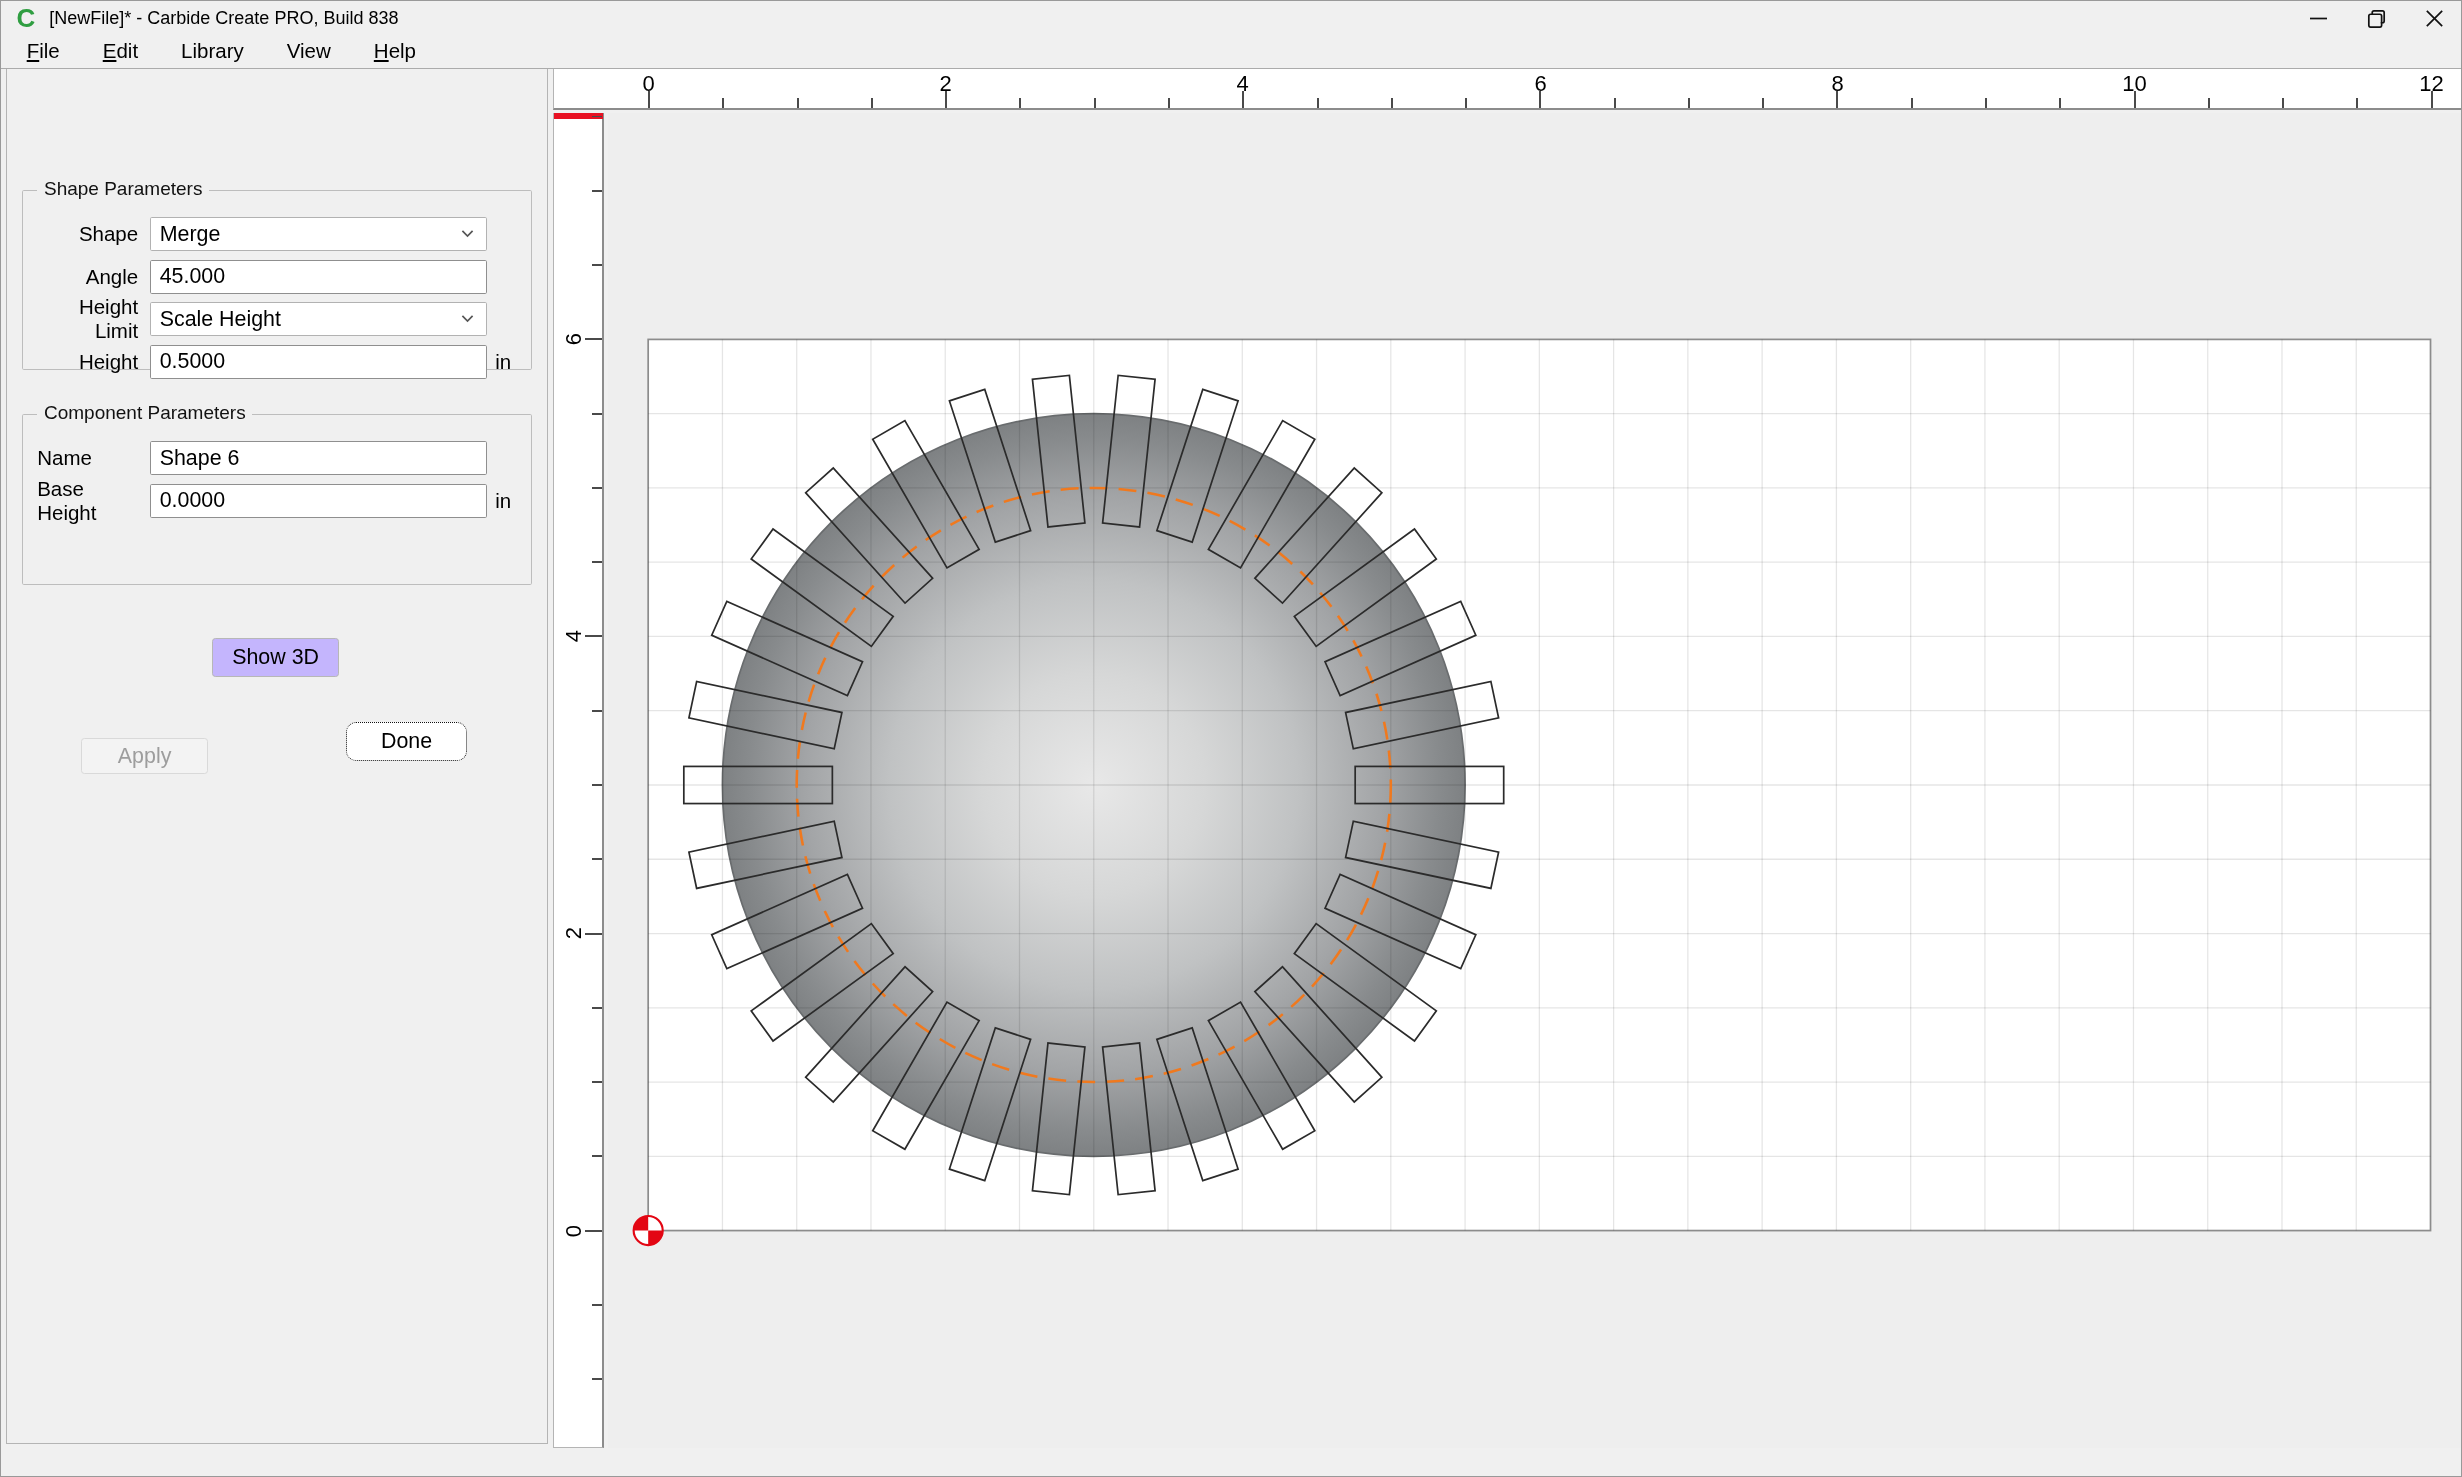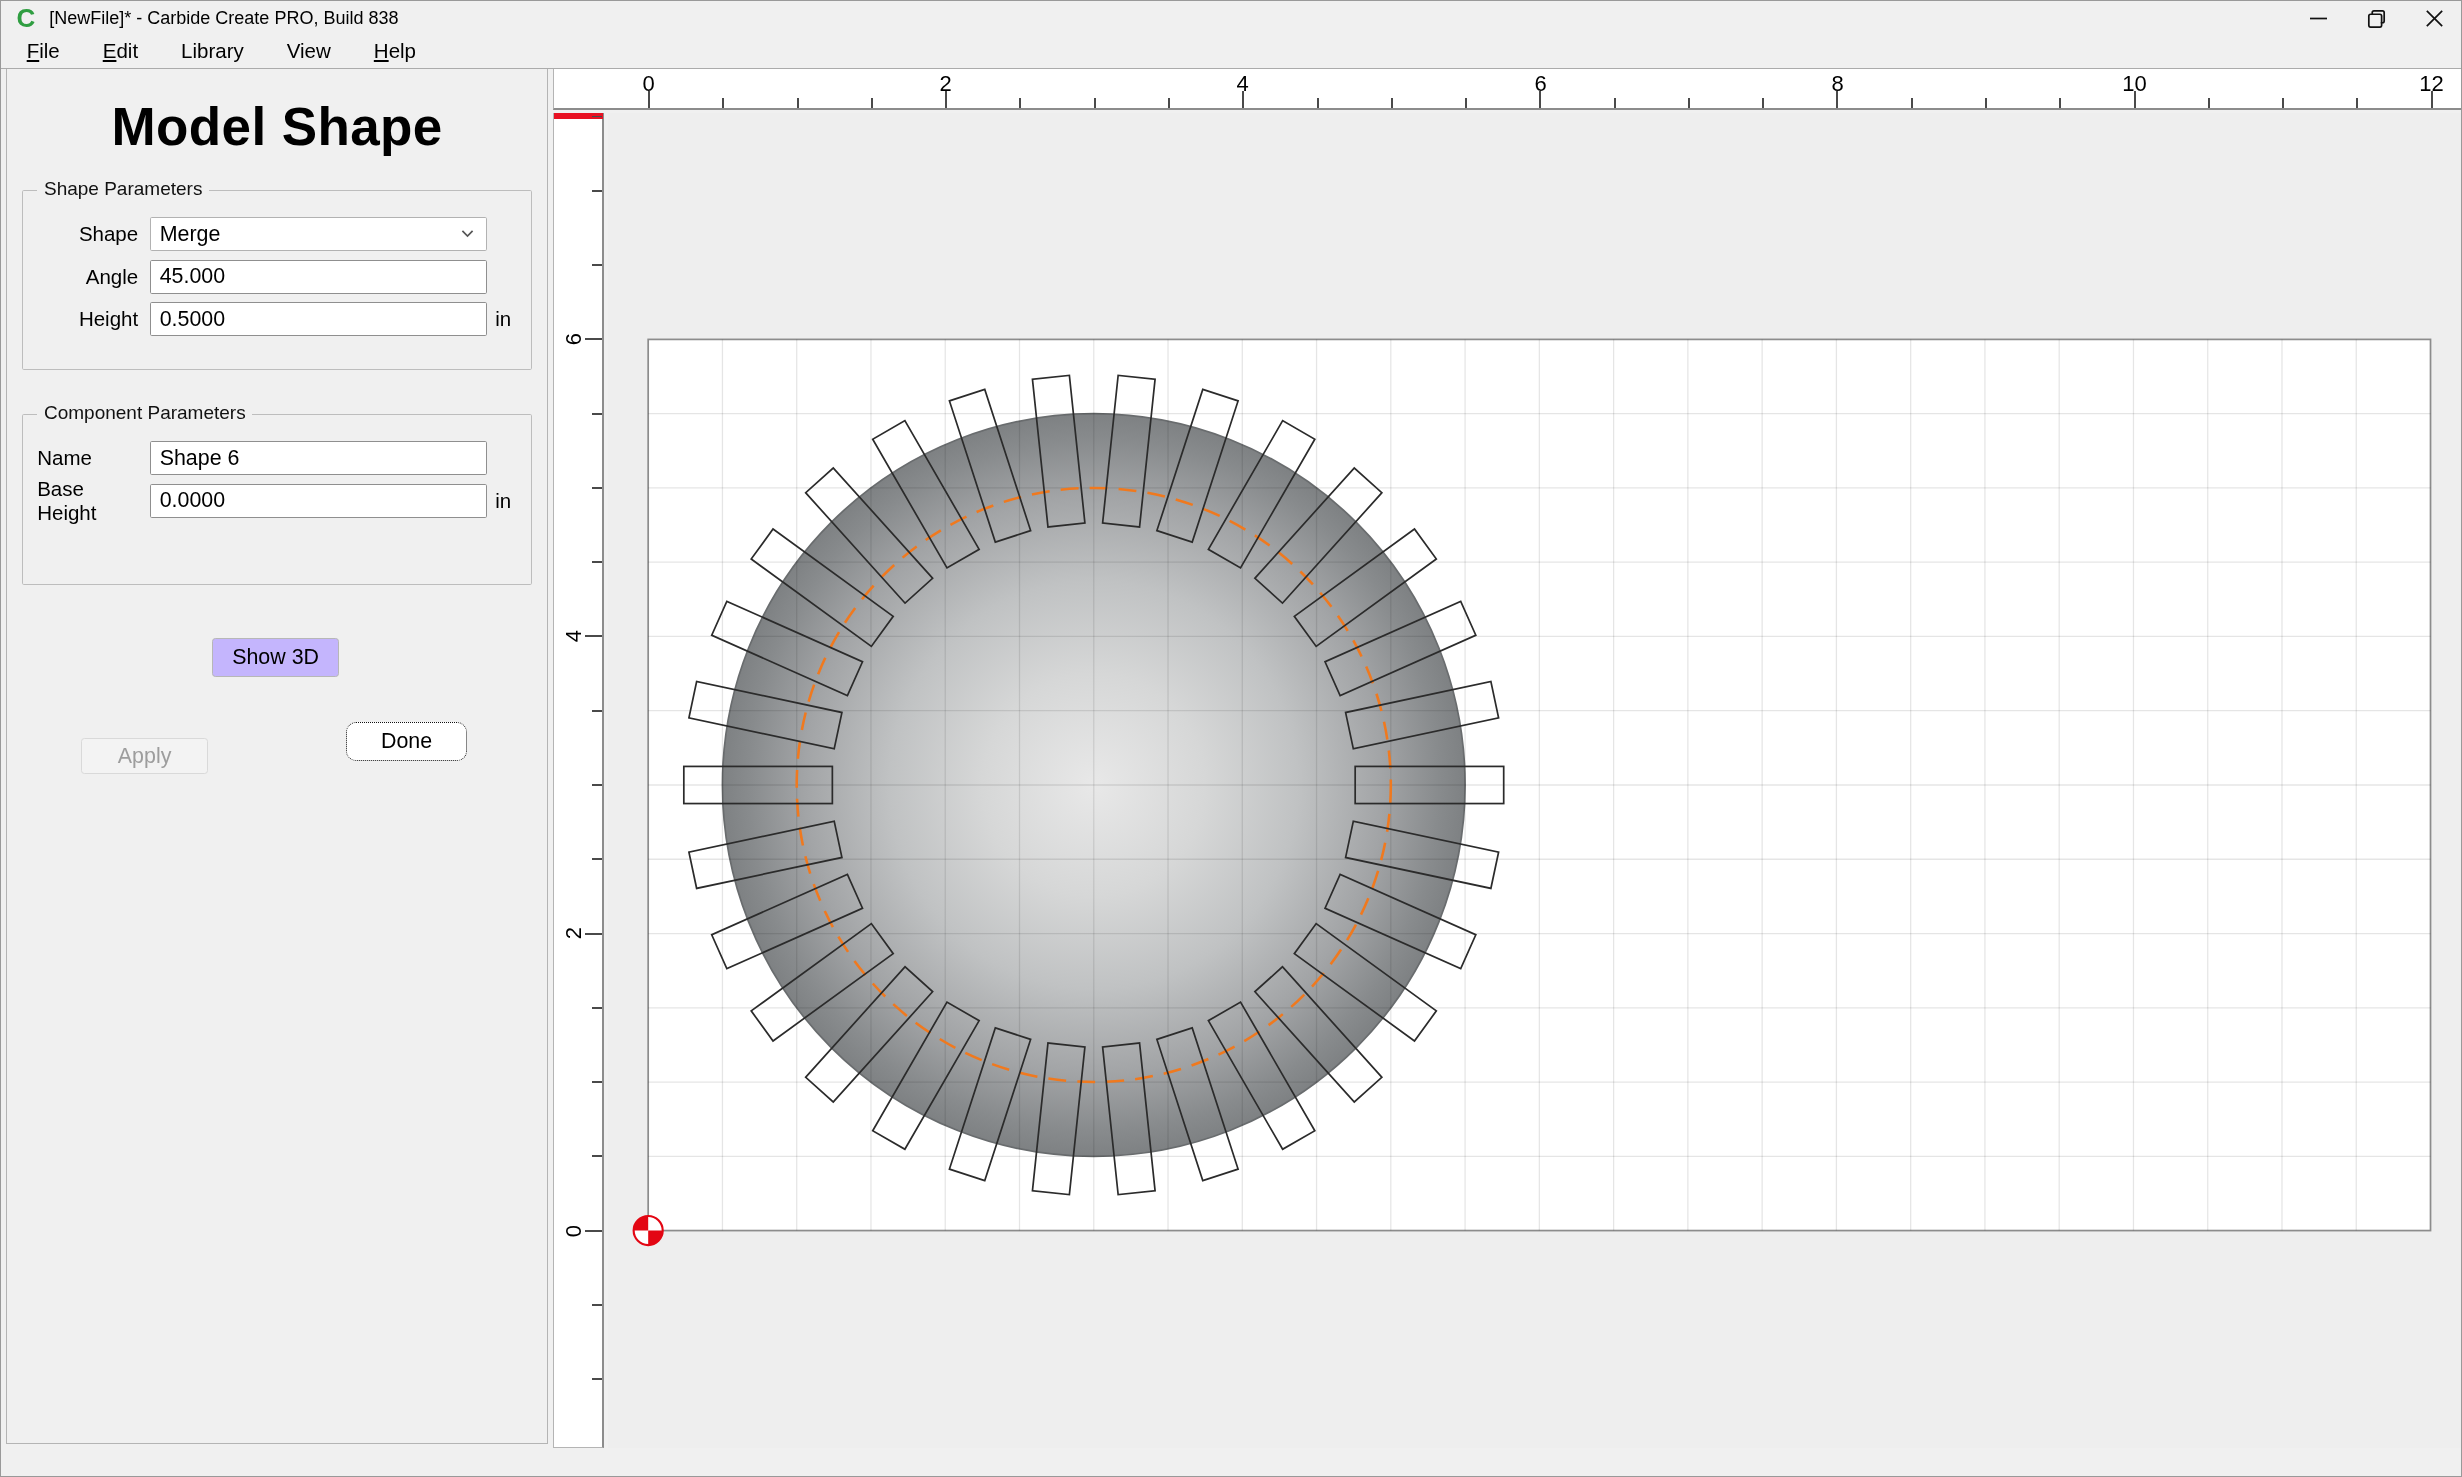--- a/index.html
+++ b/index.html
@@ -87,37 +87,46 @@
 <div class="menubar">
   <div class="menu-item"><span class="u">F</span><span>ile</span></div>
   <div class="menu-item"><span class="u">E</span><span>dit</span></div>
   <div class="menu-item"><span class="u"></span><span>Library</span></div>
   <div class="menu-item"><span class="u"></span><span>View</span></div>
   <div class="menu-item"><span class="u">H</span><span>elp</span></div>
 </div>
 <div class="content-topline"></div>
 
 <div class="panel">
-  <div class="panel-title">Model Shape</div>
 
   <div class="groupbox gb-shape">
     <div class="legend">Shape Parameters</div>
     <div class="frow">
       <div class="lab lab-right">Shape</div>
       <div class="combo">
         <span class="cval">Merge</span>
         <svg class="chev" viewBox="0 0 20 20">
             <path d="M4 7 l6 6 l6 -6" fill="none" stroke="#555" stroke-width="2"></path>
           </svg>
       </div>
       <div class="unit"></div>
     </div>
     <div class="frow">
       <div class="lab lab-right">Angle</div>
       <input class="tinput" value="45.000" style="">
+      <div class="unit"></div>
+    </div>
+    <div class="frow">
+      <div class="lab lab-right">Height Limit</div>
+      <div class="combo">
+        <span class="cval">Scale Height</span>
+        <svg class="chev" viewBox="0 0 20 20">
+            <path d="M4 7 l6 6 l6 -6" fill="none" stroke="#555" stroke-width="2"></path>
+          </svg>
+      </div>
       <div class="unit"></div>
     </div>
     <div class="frow">
       <div class="lab lab-right">Height</div>
       <input class="tinput" value="0.5000" style="">
       <div class="unit">in</div>
     </div>
   </div>
 
   <div class="groupbox gb-comp">

